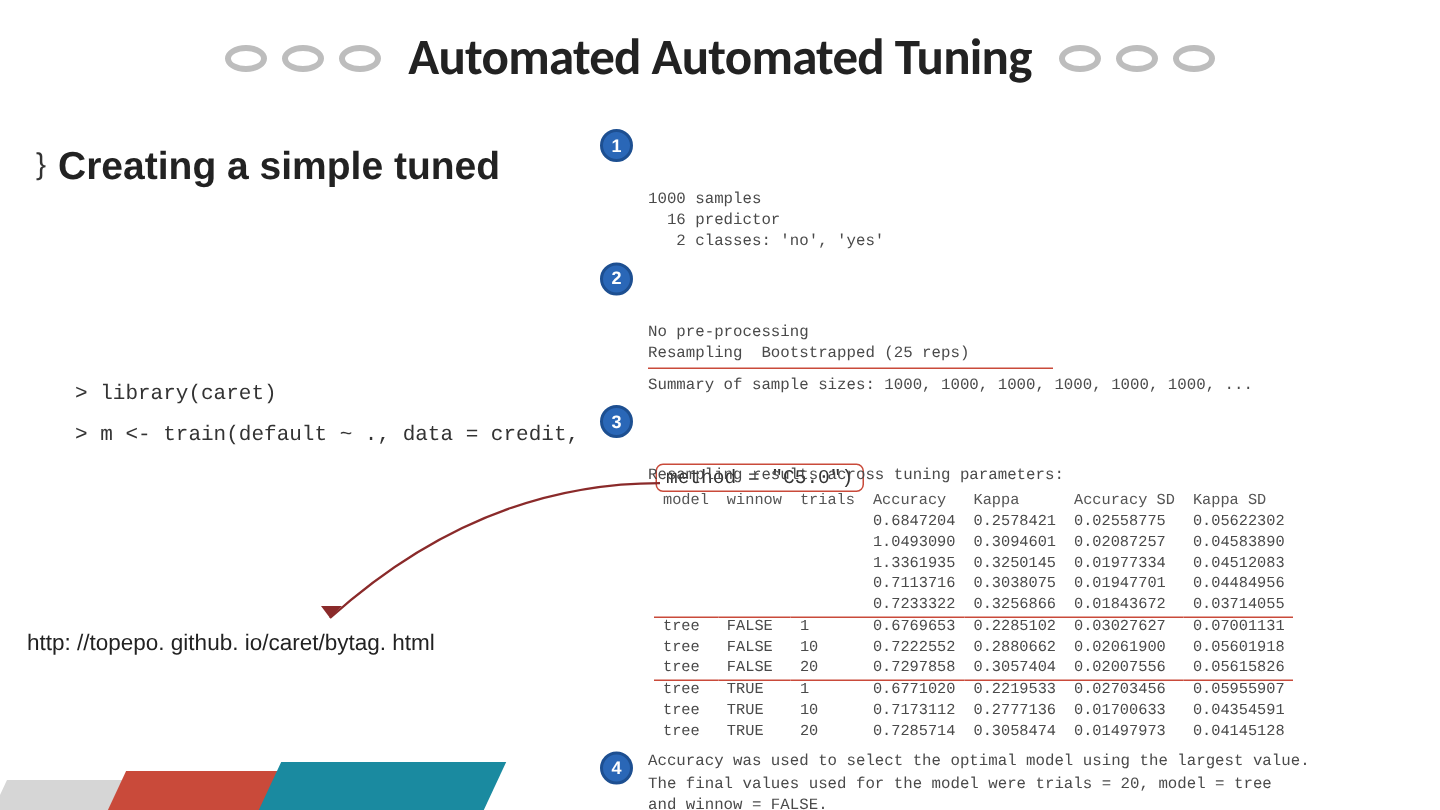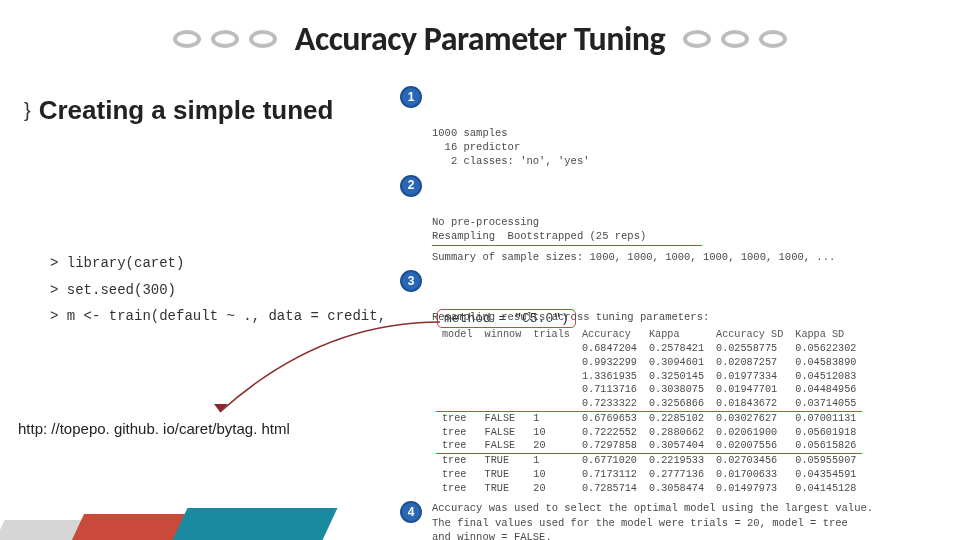--- a/index.html
+++ b/index.html
@@ -137,36 +137,35 @@
 </style>
 </head>
 <body>
 
 <div class="header">
   <div class="ovals">
     <div class="oval"></div>
     <div class="oval"></div>
     <div class="oval"></div>
   </div>
-  <div class="title">Accuracy Parameter Tuning</div>
+  <div class="title">Automated Automated Tuning</div>
   <div class="ovals">
     <div class="oval"></div>
     <div class="oval"></div>
     <div class="oval"></div>
   </div>
 </div>
 
 <div class="bullet-row">
   <span class="bullet-mark">}</span>
   <span class="bullet-text">Creating a simple tuned</span>
 </div>
 
 <div class="code-block">
   <div class="line">&gt; library(caret)</div>
-  <div class="line">&gt; set.seed(300)</div>
   <div class="line">&gt; m &lt;- train(default ~ ., data = credit,</div>
 </div>
 
 <div class="method-box">method = "C5.0")</div>
 
 <svg class="arrow-svg">
   <path d="M 300 10 Q 180 10 80 100" stroke="#8a2a2a" stroke-width="1.5" fill="none"></path>
   <polygon points="80,100 88,92 74,92" fill="#8a2a2a"></polygon>
 </svg>
 
@@ -225,21 +224,21 @@
           <td></td>
           <td>0.6847204</td>
           <td>0.2578421</td>
           <td>0.02558775</td>
           <td>0.05622302</td>
         </tr>
       <tr>
           <td></td>
           <td></td>
           <td></td>
-          <td>0.9932299</td>
+          <td>1.0493090</td>
           <td>0.3094601</td>
           <td>0.02087257</td>
           <td>0.04583890</td>
         </tr>
       <tr>
           <td></td>
           <td></td>
           <td></td>
           <td>1.3361935</td>
           <td>0.3250145</td>

